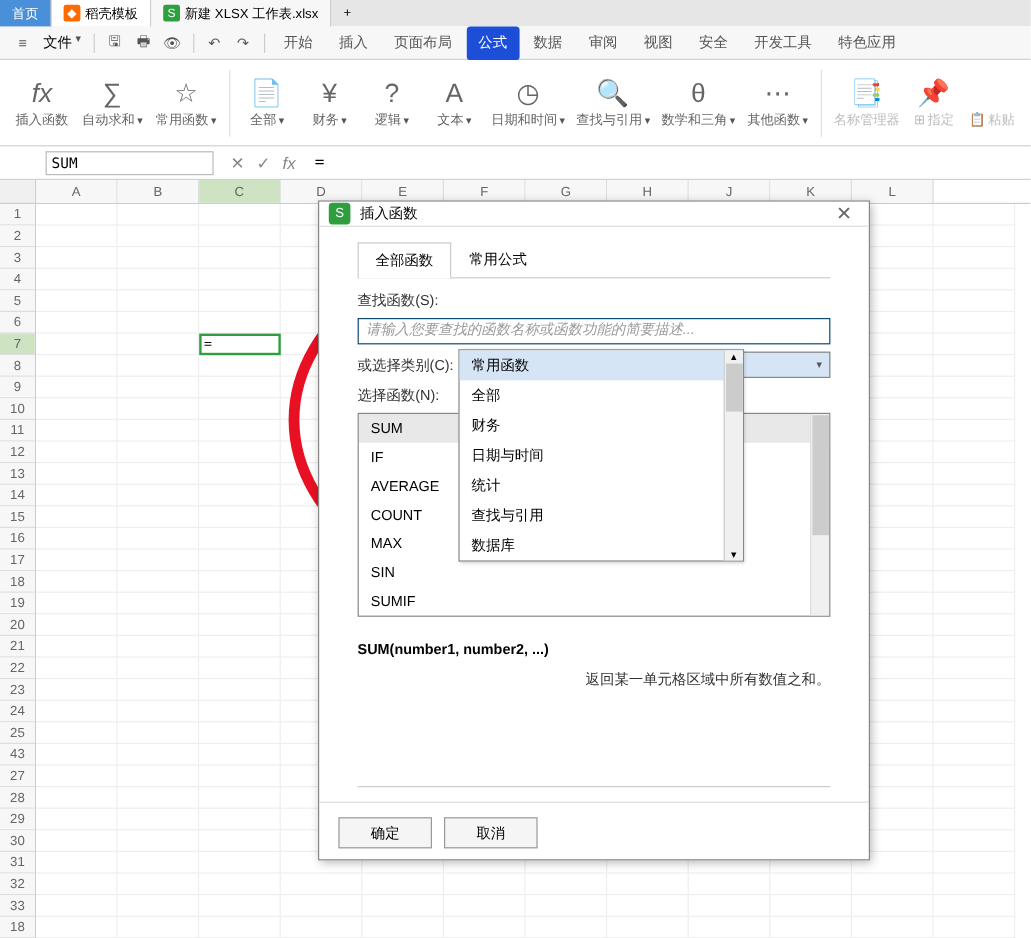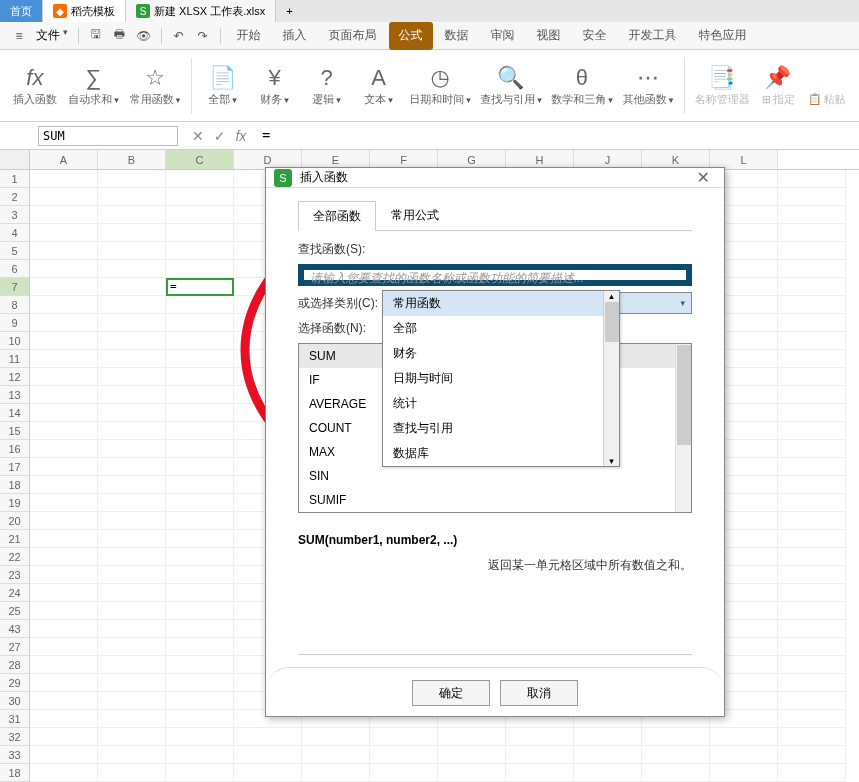--- a/index.html
+++ b/index.html
@@ -8,21 +8,21 @@
   .tab { height: 22px; padding: 0 10px; display: flex; align-items: center; gap: 4px; border-right: 1px solid #ccc; }
   .tab.home { background: #4a90d9; color: #fff; }
   .tab.template { background: #fff; }
   .tab.active { background: #f7f7f7; }
   .icon-sq { width: 14px; height: 14px; display: inline-flex; align-items: center; justify-content: center; border-radius: 2px; font-size: 10px; }
   .menubar { height: 28px; background: #f7f7f7; border-bottom: 1px solid #d0d0d0; display: flex; align-items: center; padding: 0 8px; gap: 2px; }
   .menubar .menu-icon { width: 22px; height: 22px; display: flex; align-items: center; justify-content: center; color: #555; }
   .menubar .sep { width: 1px; height: 16px; background: #ccc; margin: 0 4px; }
   .menu-file { display: flex; gap: 3px; padding: 0 4px; }
   .menutab { padding: 0 10px; height: 28px; display: flex; align-items: center; color: #555; }
-  .menutab.active { background: #a16207; color: #fff; border-radius: 3px; }
+  .menutab.active { background: #1d4ed8; color: #fff; border-radius: 3px; }
   .ribbon { height: 72px; background: #fff; border-bottom: 1px solid #d0d0d0; display: flex; align-items: center; padding: 4px 8px; gap: 2px; }
   .ribbon-btn { display: flex; flex-direction: column; align-items: center; justify-content: center; padding: 2px 8px; color: #666; min-width: 50px; height: 64px; }
   .ribbon-btn .ic { font-size: 22px; height: 28px; display: flex; align-items: center; }
   .ribbon-btn .lbl { font-size: 11px; white-space: nowrap; display: flex; align-items: center; gap: 2px; }
   .ribbon-sep { width: 1px; height: 56px; background: #e0e0e0; margin: 0 4px; }
   .ribbon-btn.disabled { color: #bbb; }
   .namebox-row { height: 28px; border-bottom: 1px solid #d0d0d0; display: flex; align-items: center; }
   .namebox { width: 140px; border: 1px solid #bbb; height: 20px; margin: 0 4px 0 38px; padding: 0 4px; font-family: monospace; font-size: 12px; }
   .fx-ctrl { padding: 0 10px; color: #888; display: flex; gap: 10px; font-size: 14px; }
   .fx-input { flex: 1; border: none; outline: none; padding: 0 6px; font-family: monospace; }
@@ -42,33 +42,33 @@
   .dialog { position: absolute; left: 265px; top: 167px; width: 460px; height: 550px; background: #fff; border: 1px solid #888; box-shadow: 2px 2px 8px rgba(0,0,0,.3); display: flex; flex-direction: column; }
   .dlg-title { height: 30px; display: flex; align-items: center; padding: 0 8px; border-bottom: 1px solid #ddd; }
   .dlg-title .ic { width: 18px; height: 18px; background: #2e9e3f; border-radius: 3px; color: #fff; font-size: 11px; display: flex; align-items: center; justify-content: center; margin-right: 8px; }
   .dlg-close { margin-left: auto; font-size: 16px; color: #666; padding: 0 6px; }
   .dlg-body { padding: 12px 32px; flex: 1; }
   .dlg-tabs { display: flex; border-bottom: 1px solid #ccc; margin-bottom: 10px; }
   .dlg-tab { padding: 6px 14px; border: 1px solid transparent; border-bottom: none; font-size: 12px; }
   .dlg-tab.active { border-color: #ccc; background: #fff; position: relative; top: 1px; }
   .dlg-row { display: flex; align-items: center; margin: 6px 0; gap: 8px; }
   .dlg-row label { width: 90px; color: #333; font-size: 12px; }
-  .search-input { flex: 1; border: 6px solid #0c4a6e; height: 22px; padding: 0 6px; color: #999; font-size: 12px; font-style: italic; }
+  .search-input { flex: 1; border: 1px solid #0c4a6e; height: 22px; padding: 0 6px; color: #999; font-size: 12px; font-style: italic; }
   .combo { flex: 1; border: 1px solid #888; height: 22px; background: #d6e5f5; display: flex; align-items: center; padding: 0 6px; justify-content: space-between; }
   .func-list { border: 1px solid #888; height: 170px; overflow: hidden; position: relative; }
   .func-item { padding: 5px 10px; font-size: 12px; }
   .func-item.sel { background: #e8e8e8; }
   .dropdown { position: absolute; left: 116px; top: 102px; width: 238px; background: #fff; border: 1px solid #888; z-index: 10; box-shadow: 1px 1px 3px rgba(0,0,0,.2); }
   .dd-item { padding: 4px 10px; font-size: 12px; }
   .dd-item.hov { background: #d6e5f5; }
   .dd-scroll { position: absolute; right: 0; top: 0; width: 16px; bottom: 0; background: #f0f0f0; border-left: 1px solid #ccc; }
   .dd-thumb { background: #ccc; width: 14px; margin: 1px; height: 40px; }
   .func-sig { font-weight: bold; margin: 20px 0 10px; font-size: 12px; }
   .func-desc { font-size: 12px; color: #333; margin-bottom: 20px; text-align: right; }
-  .dlg-buttons { border-top: 1px solid #ddd; padding: 12px 16px; display: flex; justify-content: center; gap: 10px; border-radius: 23px; }
+  .dlg-buttons { border-top: 1px solid #ddd; padding: 12px 16px; display: flex; justify-content: flex-start; gap: 10px; }
   .dlg-btn { width: 78px; height: 26px; border: 1px solid #999; background: #f5f5f5; font-size: 12px; }
   .annot { position: absolute; pointer-events: none; }
   .dropdown-caret { font-size: 9px; color: #555; }
   .scrollbar-list { position: absolute; right: 0; top: 0; bottom: 0; width: 16px; background: #f0f0f0; border-left: 1px solid #ddd; }
   .hr-thin { border: none; border-top: 1px solid #ccc; margin-top: 80px; }
 </style>
 </head>
 <body>
 
 <div class="tabbar">

